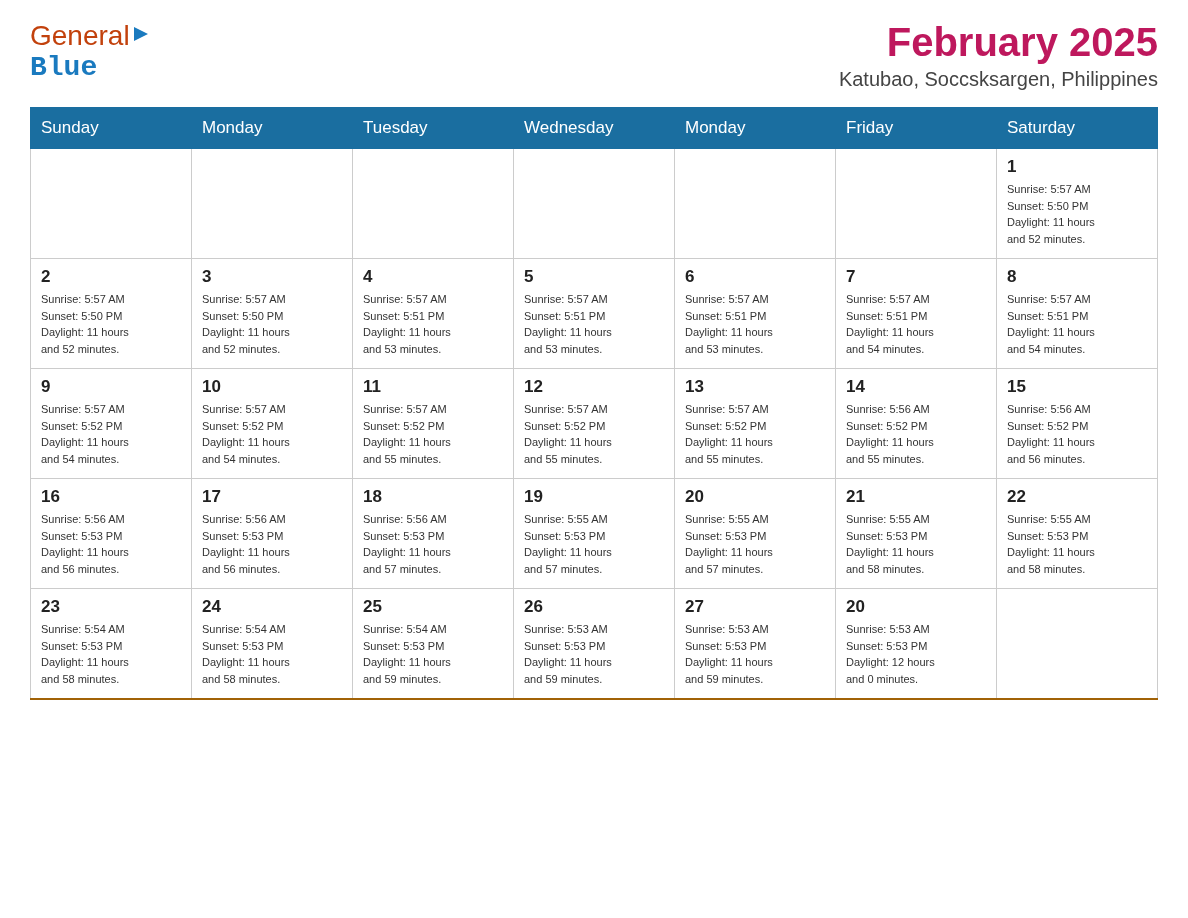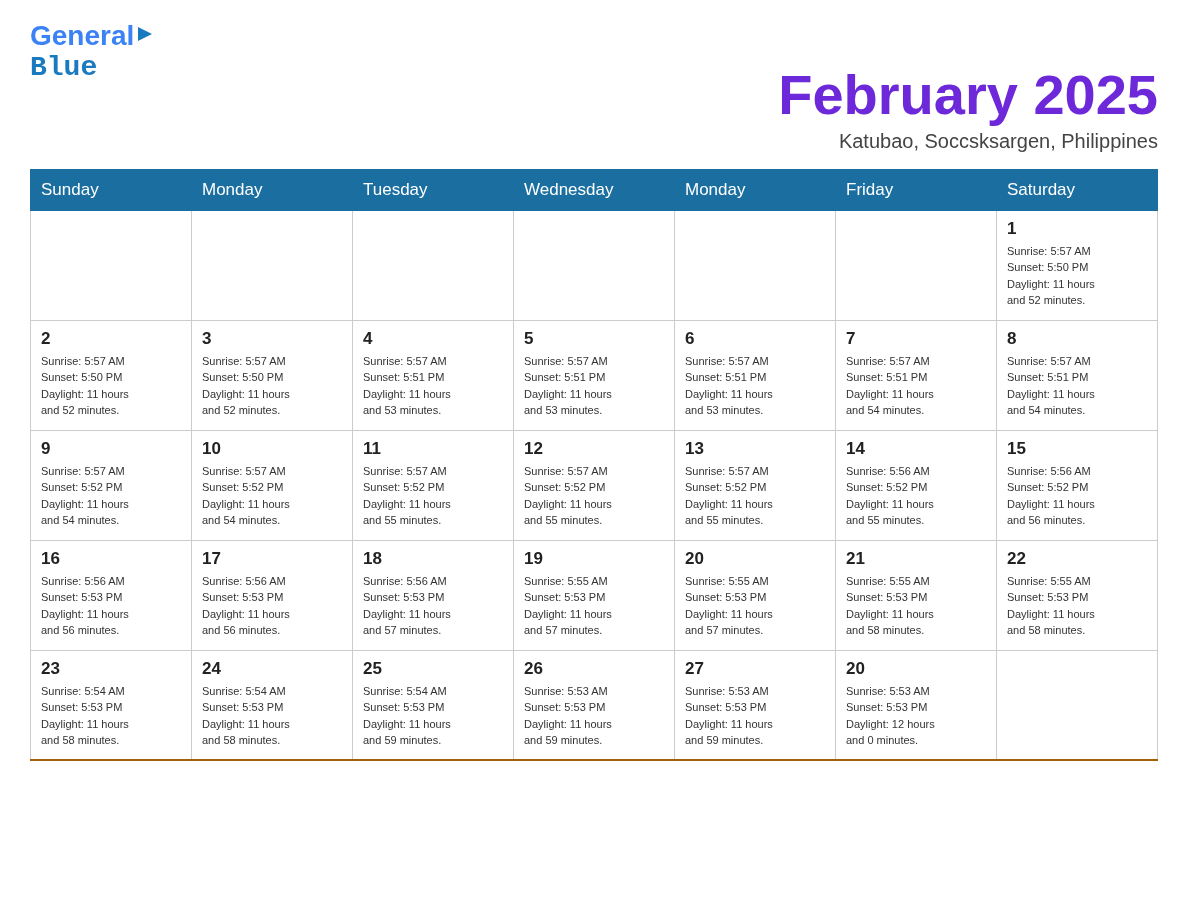--- a/index.html
+++ b/index.html
@@ -22,25 +22,24 @@
       display: flex;
       flex-direction: column;
       align-items: flex-start;
     }
 
     .title-section {
       text-align: right;
     }
 
     .month-title {
-      font-size: 56px;
+      font-size: 40px;
       font-weight: bold;
-      color: #6d28d9;
+      color: #be185d;
       line-height: 1.1;
-      margin-top: 44px;
     }
 
     .location-subtitle {
       font-size: 20px;
       color: #444;
       margin-top: 4px;
     }
 
     .calendar-table {
       width: 100%;
@@ -88,22 +87,22 @@
       border-bottom: 2px solid #a16207;
     }
 
     .logo-row {
       display: flex;
       align-items: center;
     }
 
     .logo-general {
       font-size: 28px;
-      font-weight: bold;
-      color: #3b82f6;
+      font-weight: normal;
+      color: #c2410c;
     }
 
     .logo-arrow {
       display: inline-block;
       margin-left: 2px;
       position: relative;
       top: 0px;
     }
 
     .logo-blue-row {

